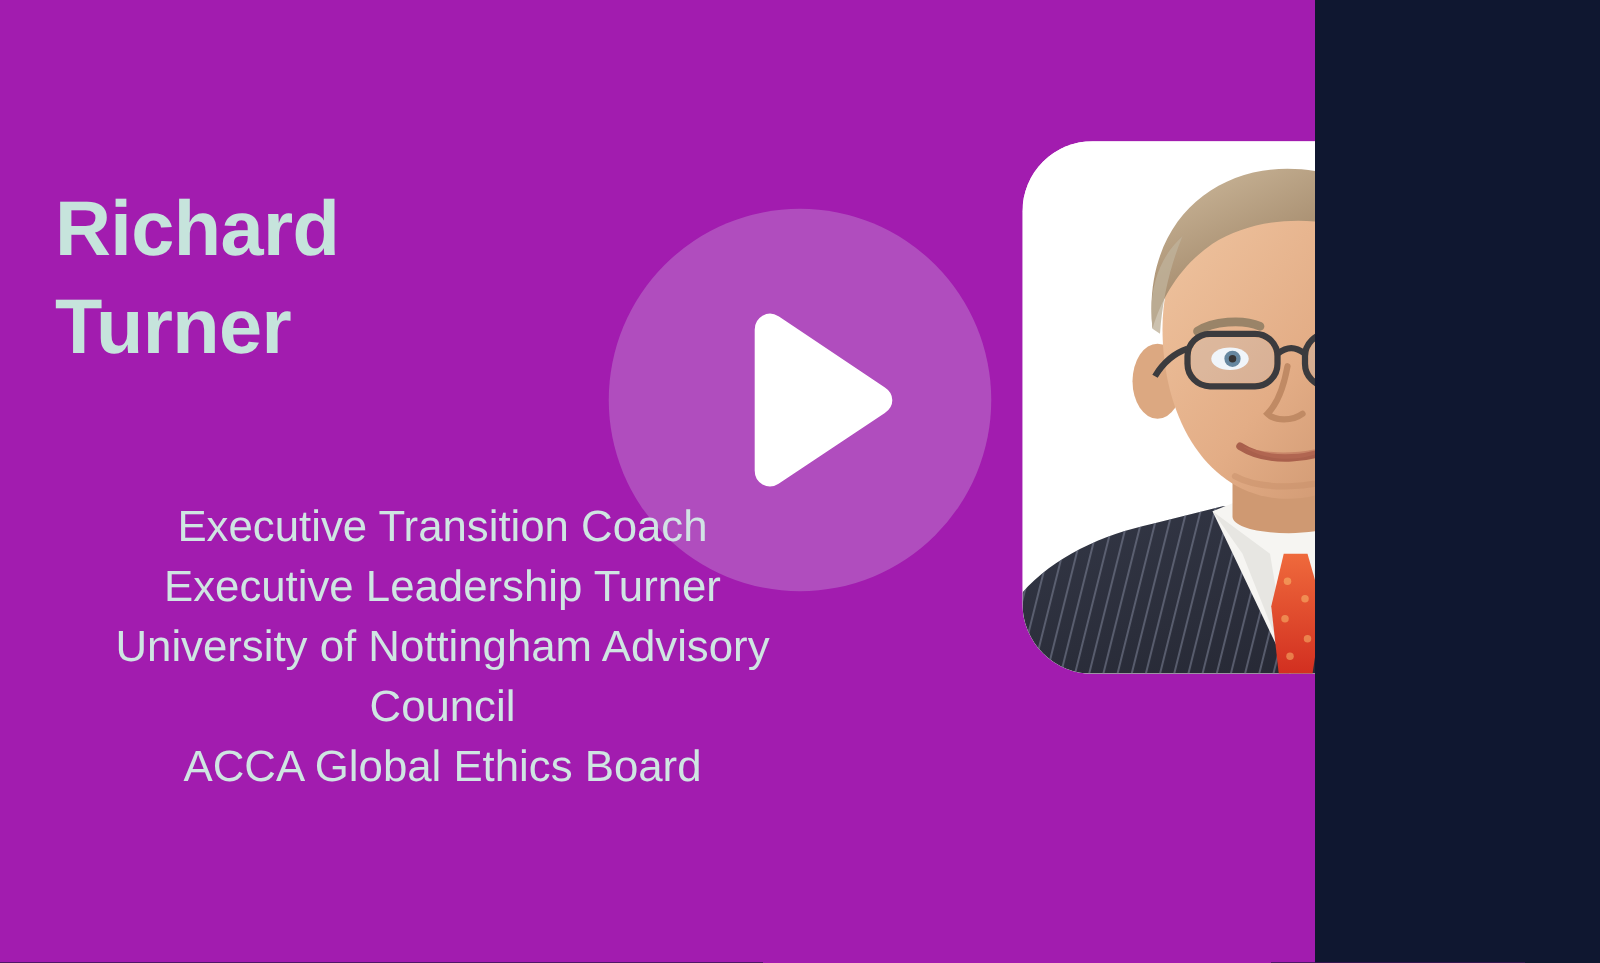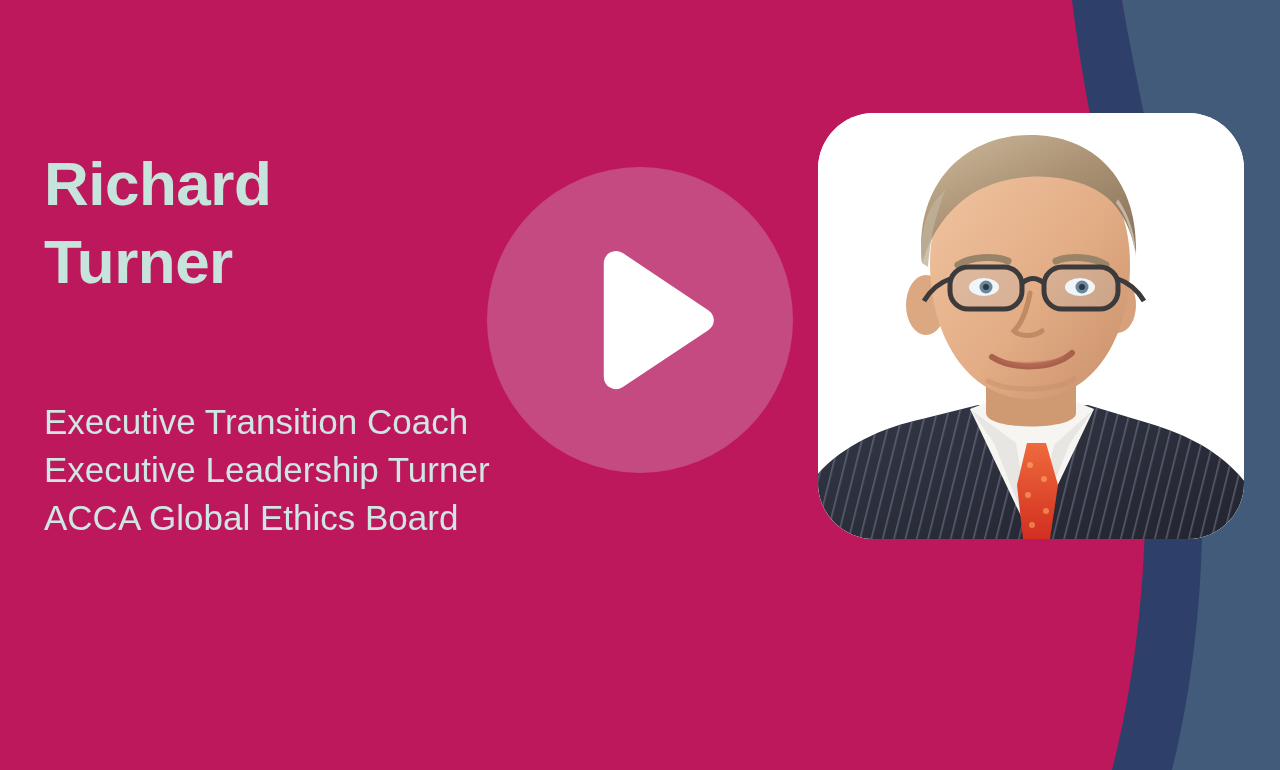--- a/index.html
+++ b/index.html
@@ -9,23 +9,23 @@
   }
   body {
     width: 1280px;
     height: 770px;
     overflow: hidden;
     font-family: "Liberation Sans", sans-serif;
   }
 
   .video-card {
     position: relative;
-    width: 1280px;
+    width: 1052px;
     height: 770px;
-    background: #be185d;
+    background: #a21caf;
     overflow: hidden;
   }
 
   
   .decor-layer {
     position: absolute;
     inset: 0;
     pointer-events: none;
   }
   .decor-layer svg { display: block; width: 1280px; height: 770px; }
@@ -54,20 +54,21 @@
   }
 
   .speaker-roles {
     position: absolute;
     left: 0;
     top: 398px;
     width: 620px;
     margin: 0;
     padding: 0;
     list-style: none;
+    text-align: center;
   }
   .role-line {
     font-size: 35px;
     line-height: 48px;
     font-weight: 400;
     color: #cfe6e2;
     white-space: nowrap;
   }
   .role-line.wrapping { white-space: normal; }
 
@@ -121,20 +122,21 @@
     </svg>
   </div>
 
   <div class="text-column">
     <h1 class="speaker-name">Richard
 Turner</h1>
 
     <ul class="speaker-roles">
       <li class="role-line">Executive Transition Coach</li>
       <li class="role-line">Executive Leadership Turner</li>
+      <li class="role-line wrapping">University of Nottingham Advisory Council</li>
       <li class="role-line">ACCA Global Ethics Board</li>
     </ul>
   </div>
 
   <button class="play-button" aria-label="Play video">
     <span class="play-glyph">
       <svg viewBox="0 0 100 100" xmlns="http://www.w3.org/2000/svg" aria-hidden="true">
         <path d="M24 12.5 C24 8.5 28 6.2 31.3 8.3 L88 46.3 C91.2 48.4 91.2 51.9 88 54 L31.3 91.7 C28 93.9 24 91.6 24 87.6 Z" fill="#ffffff" stroke="#ffffff" stroke-width="7" stroke-linejoin="round"></path>
       </svg>
     </span>

